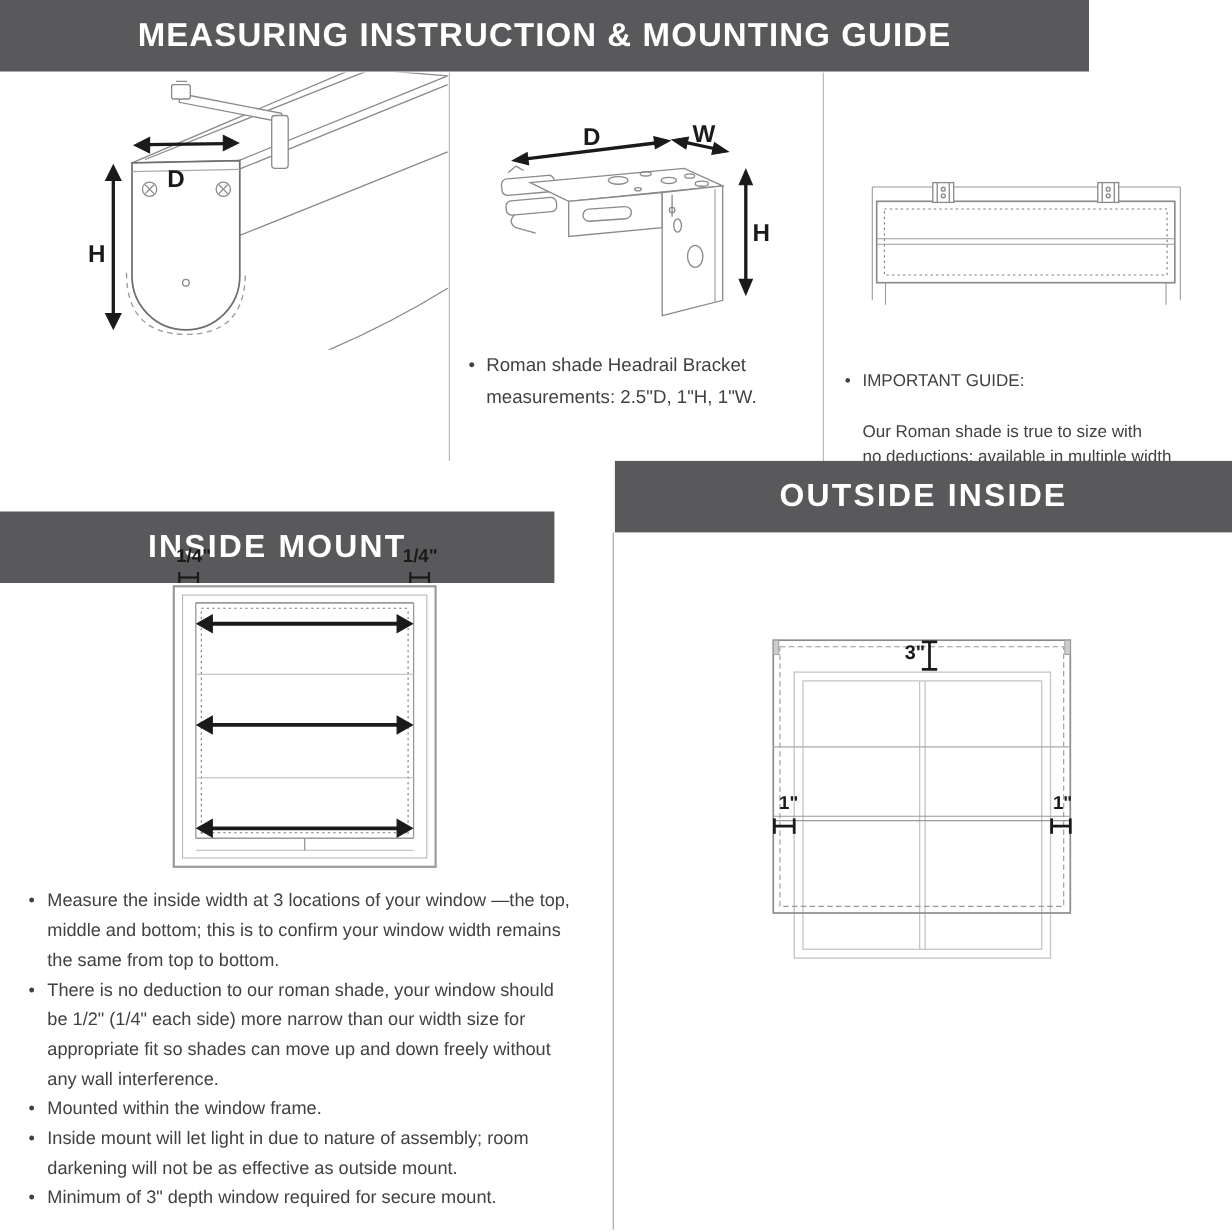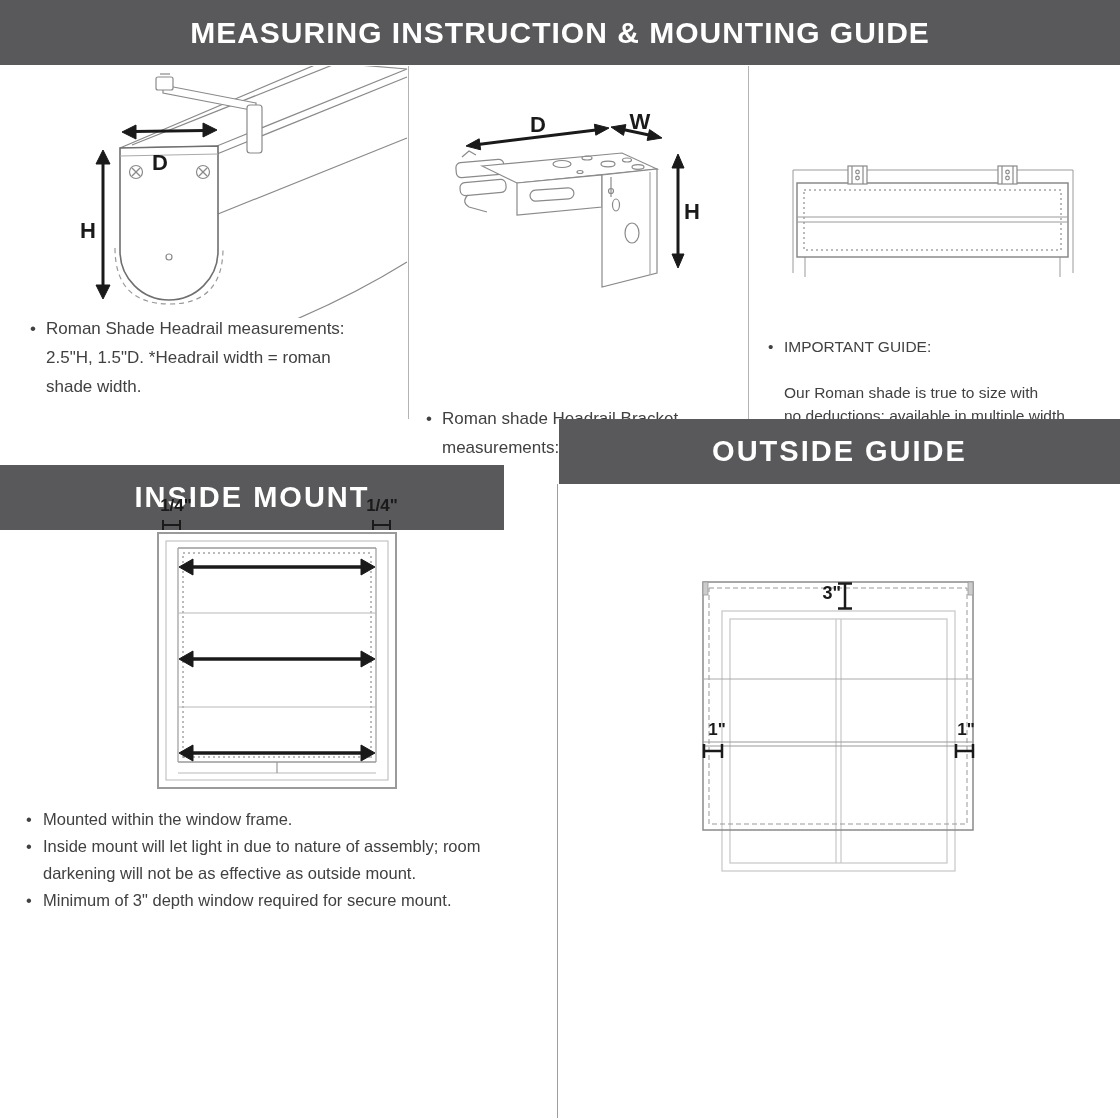--- a/index.html
+++ b/index.html
@@ -1,18 +1,18 @@
 <!DOCTYPE html>
 <html><head>
 <meta charset="utf-8">
 <style>
   html,body{margin:0;padding:0;background:#fff;}
   .page{position:relative;width:1120px;height:1120px;background:#ffffff;overflow:hidden;
         font-family:"Liberation Sans", sans-serif;}
-  .banner{position:absolute;left:0;top:0;width:1120px;height:65px;background:#59595b;
+  .banner{position:absolute;left:0;top:0;width:990px;height:65px;background:#59595b;
           display:flex;align-items:center;justify-content:center;}
   .banner h1{margin:0;color:#ffffff;font-size:30px;font-weight:bold;letter-spacing:1px;}
   .vdiv{position:absolute;width:1px;background:#b3b3b3;}
   .mount-bar{position:absolute;top:419px;height:65px;background:#59595b;
              display:flex;align-items:center;justify-content:center;}
   .mount-bar h2{margin:0;color:#ffffff;font-size:29px;font-weight:bold;letter-spacing:2px;}
   .note{position:absolute;color:#414141;white-space:pre-line;}
   .note-17{font-size:17px;line-height:29px;}
   .note-15{font-size:15.5px;line-height:23px;}
   .bullet{padding-left:16px;position:relative;}
@@ -78,23 +78,20 @@
     </g>
 
     <g stroke="#1a1a1a" fill="#1a1a1a">
       <line x1="103" y1="95" x2="103" y2="222" stroke-width="3"></line>
       <polygon points="103,84 96,98 110,98"></polygon>
       <polygon points="103,233 96,219 110,219"></polygon>
     </g>
   </svg>
   <div class="dim-label" style="left:148px;top:150px;width:24px;font-size:22px;">D</div>
   <div class="dim-label" style="left:76px;top:218px;width:24px;font-size:22px;">H</div>
-  <div class="note note-17 bullet" style="left:30px;top:314px;width:336px;">Roman Shade Headrail measurements:
-2.5"H, 1.5"D. *Headrail width = roman
-shade width.</div>
 
   <svg style="left:410px;top:65px;" width="338" height="253" viewBox="0 0 338 253">
     <g stroke="#8a8a8a" fill="#ffffff" stroke-width="1.2">
 
       <rect x="46" y="96" width="48" height="15" rx="5" transform="rotate(-5 70 103)"></rect>
       <path d="M52,92 l7,-6 l7,4" fill="none"></path>
       <rect x="50" y="116" width="46" height="13" rx="5" transform="rotate(-5 73 122)"></rect>
       <path d="M58,130 q-7,7 1,12 l18,5" fill="none"></path>
 
       <polygon points="72,101 212,88 247,104 107,118"></polygon>
@@ -178,21 +175,21 @@
     <div class="bullet nt-title" style="font-weight:normal;">IMPORTANT GUIDE:</div>
     <div style="padding-left:16px;white-space:pre-line;">Our Roman shade is true to size with
 no deductions; available in multiple width
 sizes all with 1 standard length size of 46".</div>
   </div>
 
   <div class="mount-bar" style="left:0;width:504px;margin-top:46px;">
     <h2>INSIDE MOUNT</h2>
   </div>
   <div class="mount-bar" style="left:559px;width:561px;">
-    <h2>OUTSIDE GUIDE</h2>
+    <h2>OUTSIDE INSIDE</h2>
   </div>
 
   <svg style="left:130px;top:490px;" width="300" height="320" viewBox="0 0 300 320">
 
     <g stroke="#1a1a1a" stroke-width="2">
       <line x1="33" y1="30" x2="33" y2="40"></line>
         <line x1="50" y1="30" x2="50" y2="40"></line>
         <line x1="33" y1="35" x2="50" y2="35"></line>
     </g>
     <g stroke="#1a1a1a" stroke-width="2">
@@ -232,20 +229,27 @@
     <g stroke="#1a1a1a" fill="#1a1a1a">
       <line x1="62" y1="263" x2="232" y2="263" stroke-width="3.5"></line>
       <polygon points="49,263 63,255 63,271"></polygon>
         <polygon points="245,263 231,255 231,271"></polygon>
     </g>
   </svg>
   <div class="dim-label" style="left:152px;top:496px;width:48px;font-size:17px;">1/4"</div>
   <div class="dim-label" style="left:358px;top:496px;width:48px;font-size:17px;">1/4"</div>
 
   <ul class="bullet-list list-inside">
+    <li>Measure the inside width at 3 locations of your window —the top,
+middle and bottom; this is to confirm your window width remains
+the same from top to bottom.</li>
+    <li>There is no deduction to our roman shade, your window should
+be 1/2" (1/4" each side) more narrow than our width size for
+appropriate fit so shades can move up and down freely without
+any wall interference.</li>
     <li>Mounted within the window frame.</li>
     <li>Inside mount will let light in due to nature of assembly; room
 darkening will not be as effective as outside mount.</li>
     <li>Minimum of 3" depth window required for secure mount.</li>
   </ul>
 
   <svg style="left:660px;top:570px;" width="350" height="320" viewBox="0 0 350 320">
 
     <g stroke="#c6c6c6" fill="none" stroke-width="1.2">
       <rect x="62" y="41" width="233" height="260"></rect>

